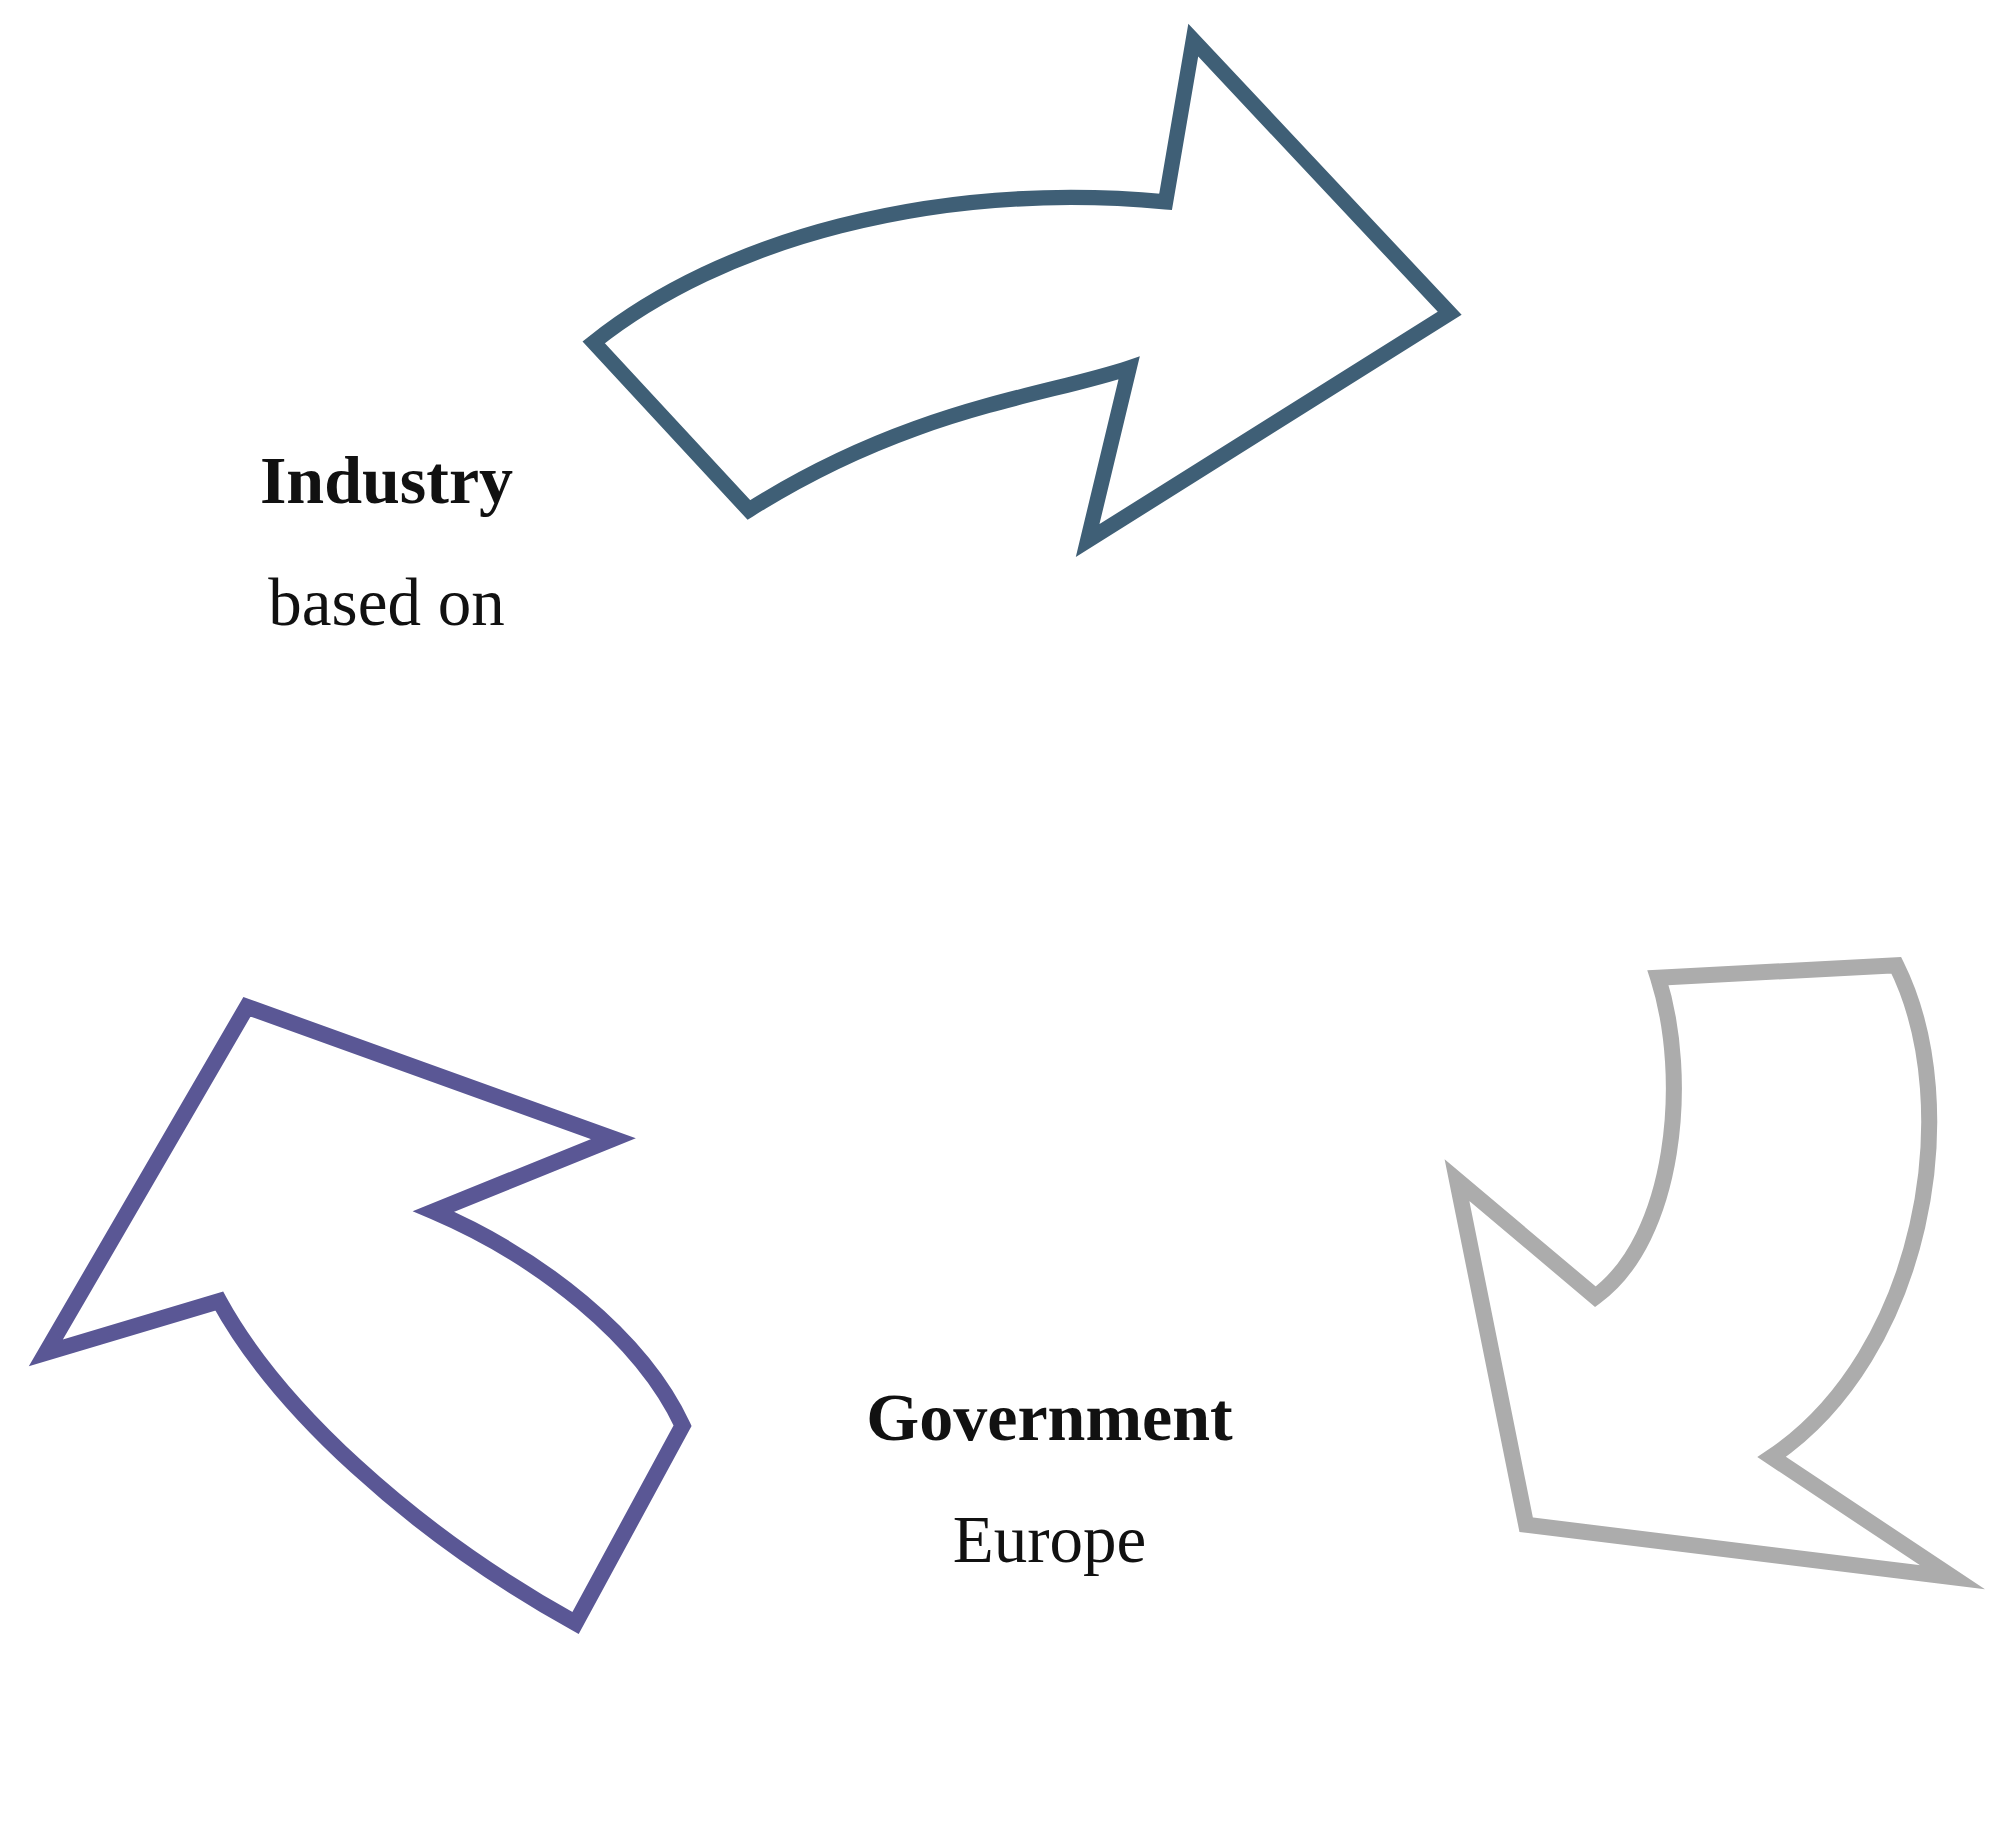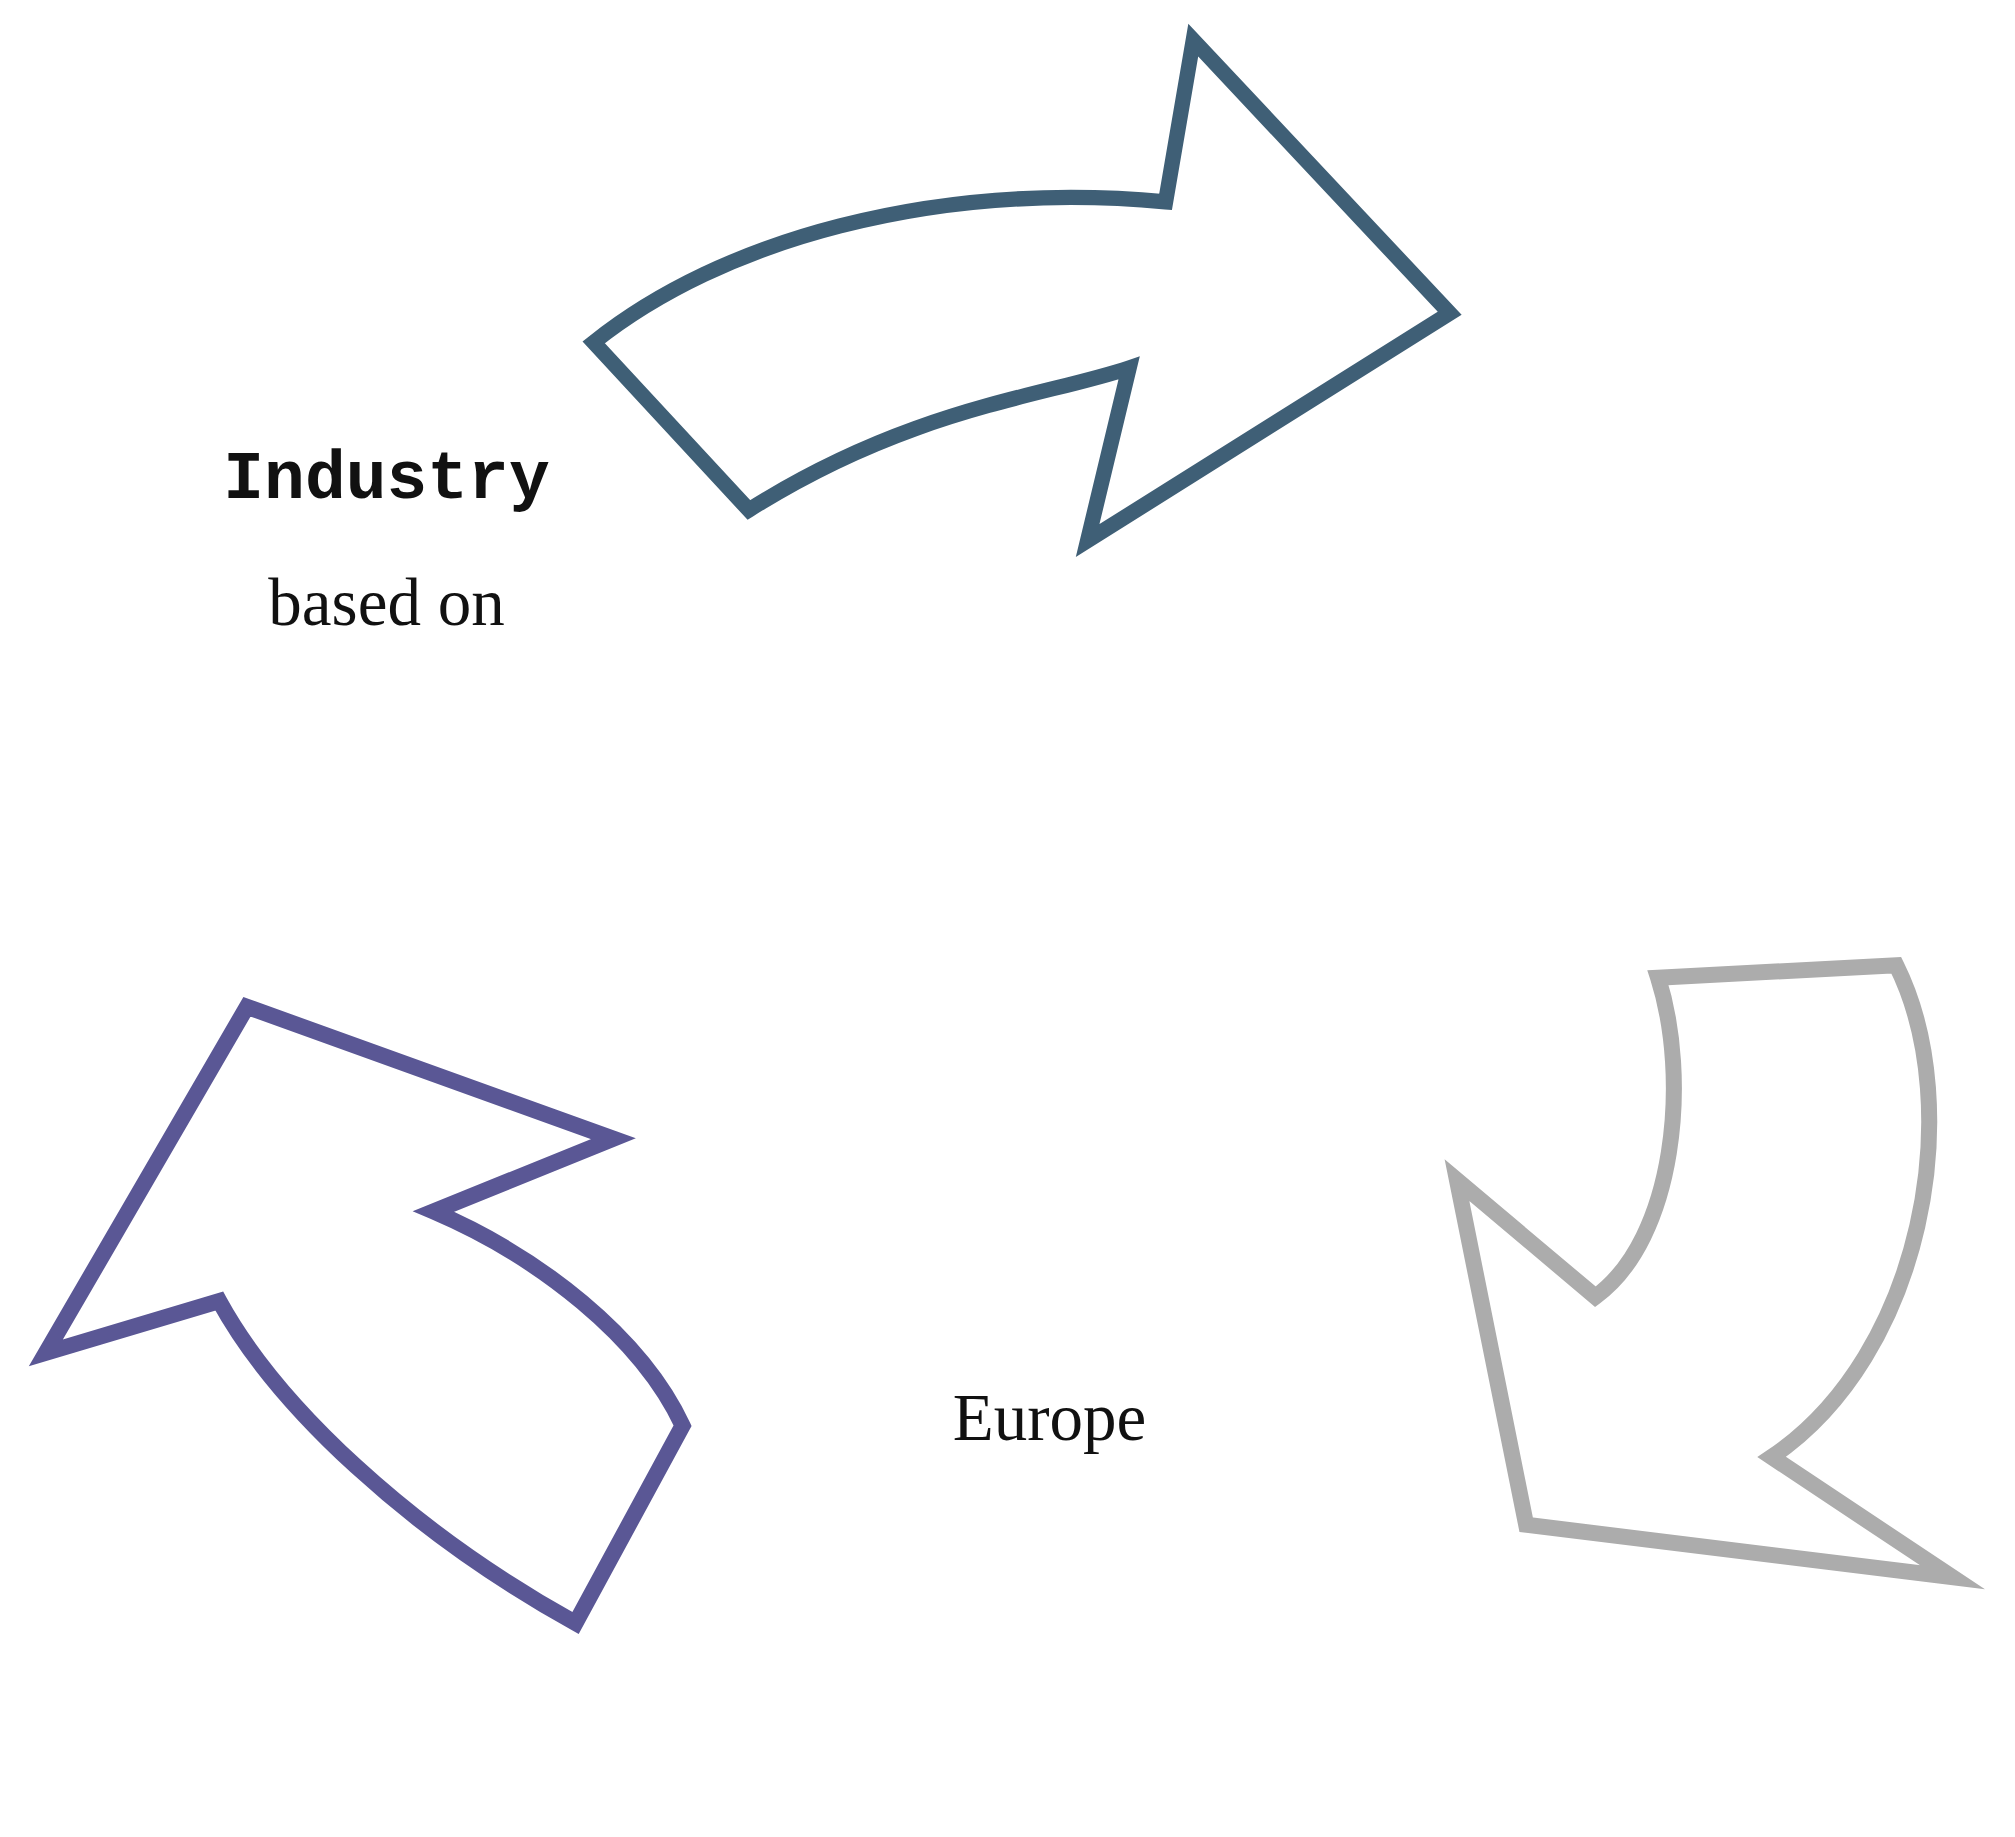--- a/index.html
+++ b/index.html
@@ -20,21 +20,20 @@
   .node {
     position: absolute;
     text-align: center;
     color: #111111;
     font-size: 67px;
     line-height: 122px;
   }
   .node .node-title {
     font-weight: bold;
     font-size: 68px;
-    font-family: Liberation Mono, monospace;
   }
   .node-industry   { left: 95px;  top: 419px;  width: 583px; }
   .node-academia   { left: 1424px; top: 419px;  width: 590px; }
   .node-government { left: 758px; top: 1356px; width: 583px; }
 </style>
 </head>
 <body>
 
 <div class="canvas">
 
@@ -69,17 +68,18 @@
              Z" fill="#ffffff" stroke-width="22" stroke-miterlimit="30" stroke-linejoin="miter" stroke="#5A5795"></path>
   </svg>
 
   <div class="node node-industry">
     <div class="node-title">Industry</div>
     <div>based on</div>
   </div>
 
 
   <div class="node node-government">
+    <div class="node-title">Government</div>
     <div>Europe</div>
   </div>
 
 </div>
 
 
 </body></html>

